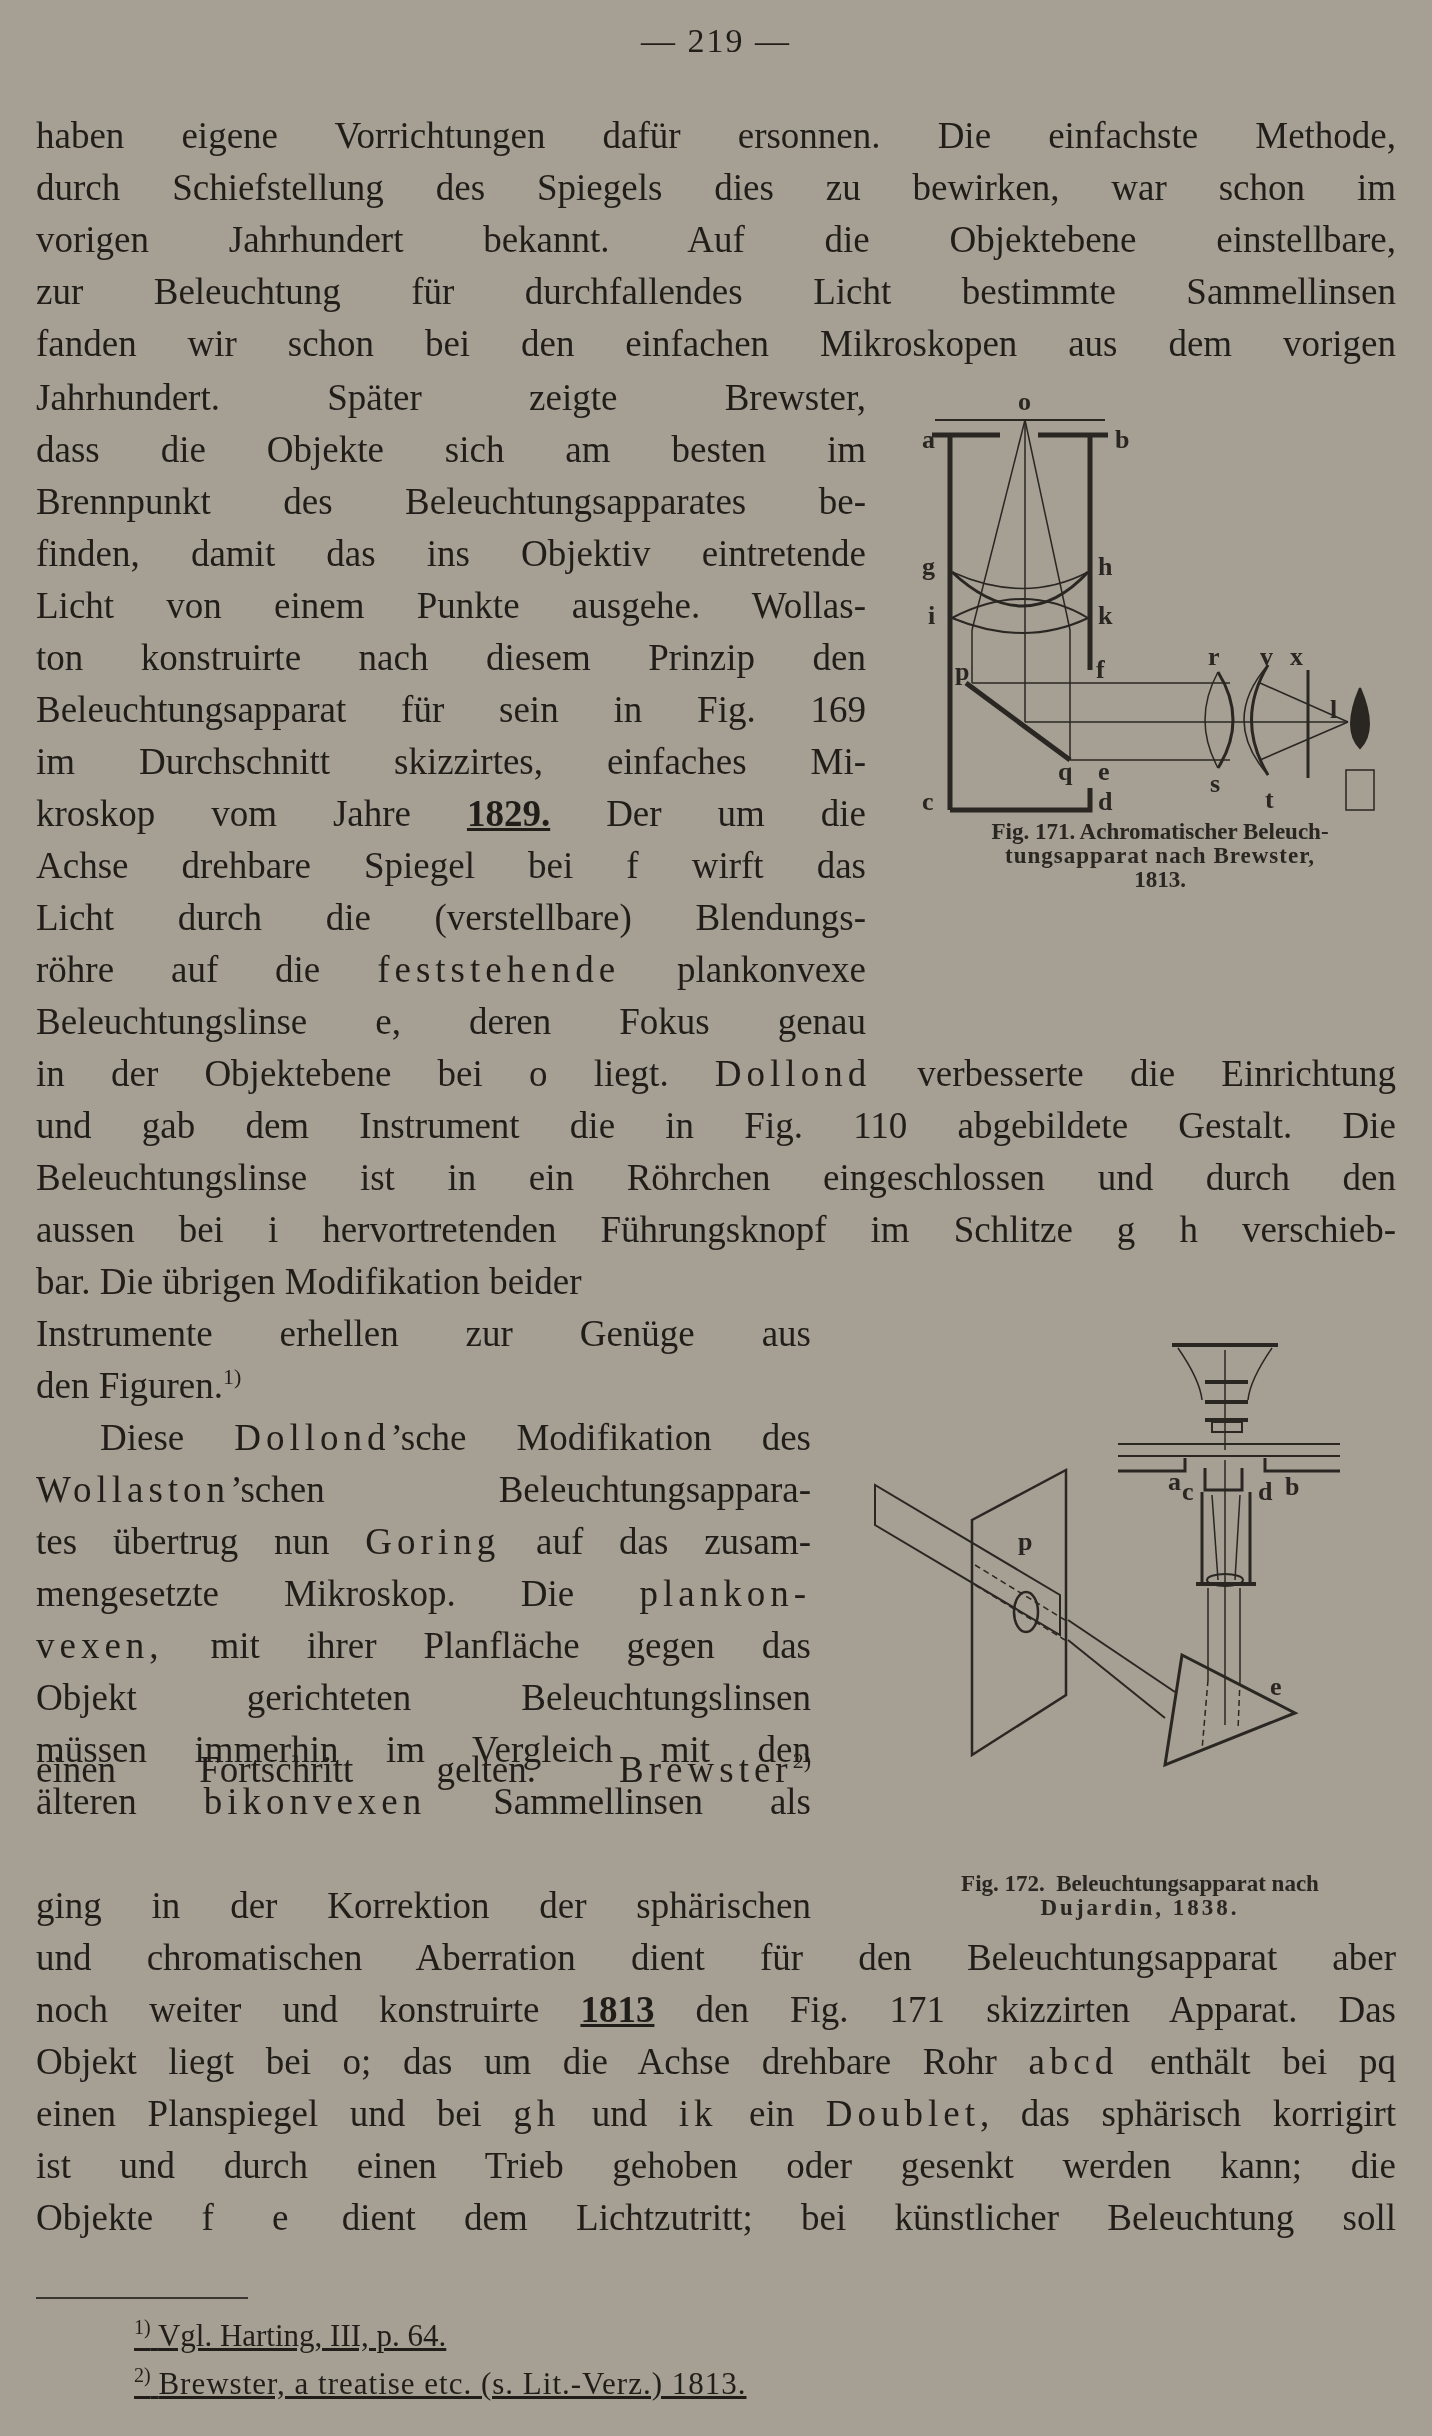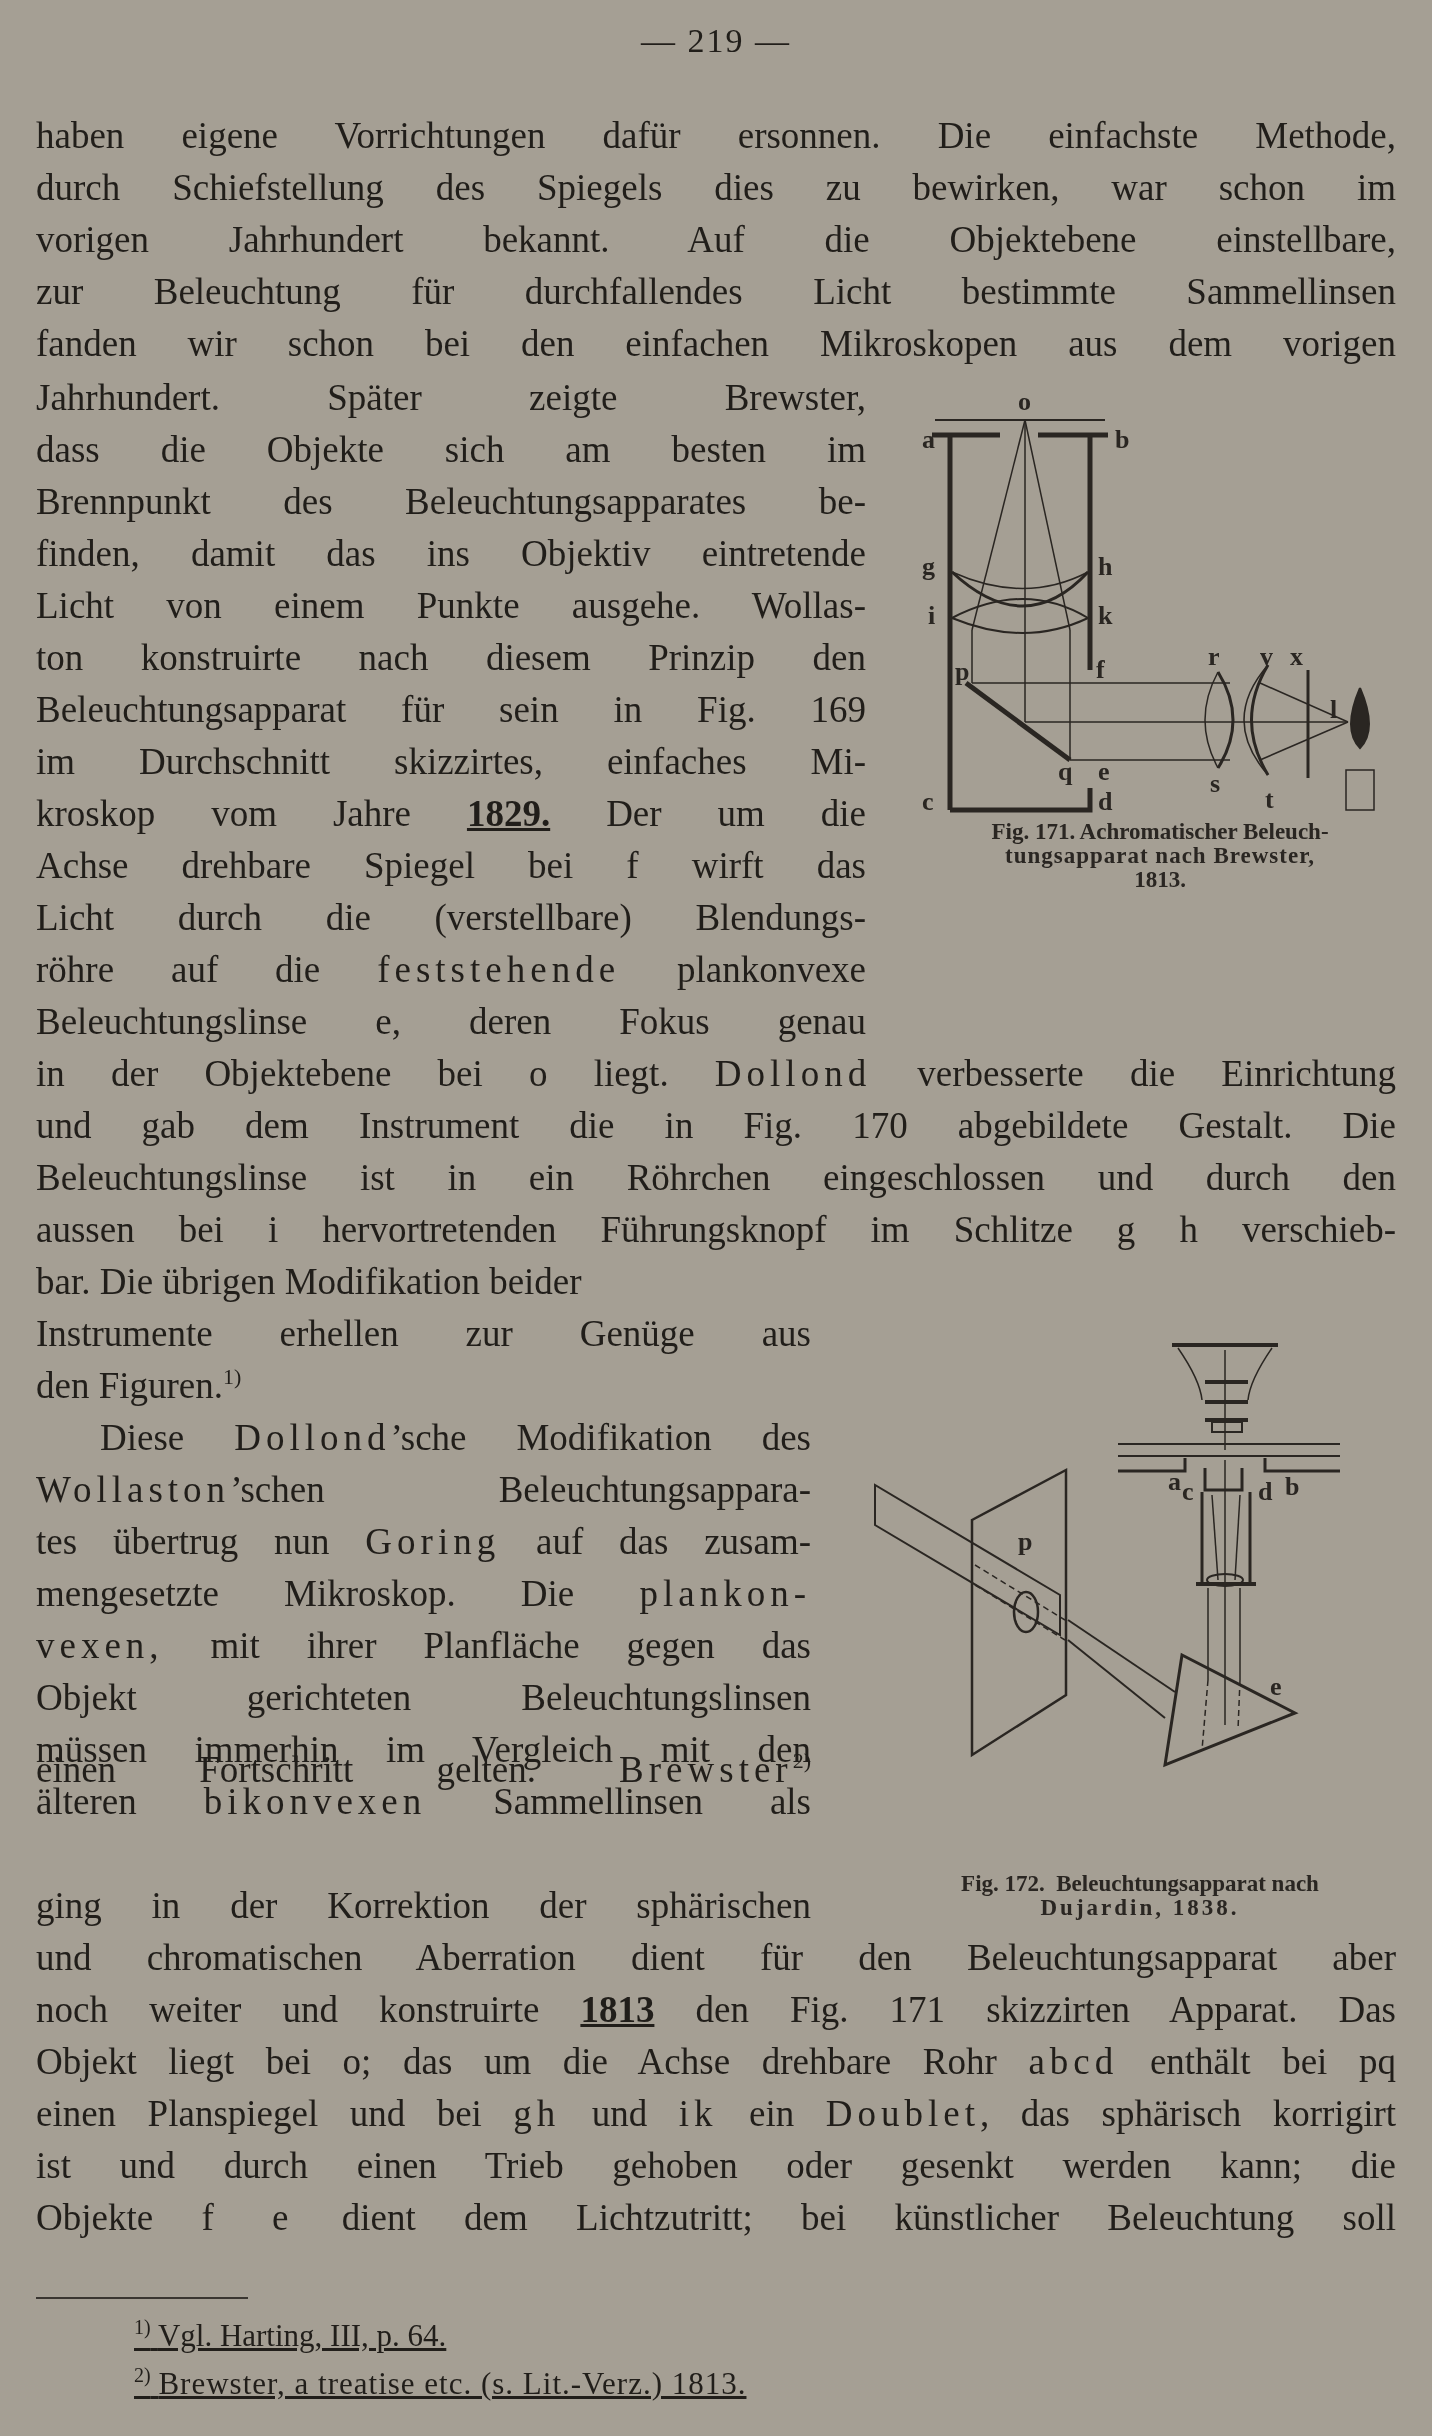--- a/index.html
+++ b/index.html
@@ -56,21 +56,21 @@
 <div class="line narrow" style="top:632px">ton konstruirte nach diesem Prinzip den</div>
 <div class="line narrow" style="top:684px">Beleuchtungsapparat für sein in Fig. 169</div>
 <div class="line narrow" style="top:736px">im Durchschnitt skizzirtes, einfaches Mi-</div>
 <div class="line narrow" style="top:788px"><span>kroskop vom Jahre</span> <b>1829.</b> <span>Der um die</span></div>
 <div class="line narrow" style="top:840px">Achse drehbare Spiegel bei f wirft das</div>
 <div class="line narrow" style="top:892px">Licht durch die (verstellbare) Blendungs-</div>
 <div class="line narrow" style="top:944px"><span>röhre auf die</span> <span class="sp">feststehende</span> <span>plankonvexe</span></div>
 <div class="line narrow" style="top:996px">Beleuchtungslinse e, deren Fokus genau</div>
 
 <div class="line full" style="top:1048px"><span>in der Objektebene bei o liegt.</span> <span class="sp">Dollond</span> <span>verbesserte die Einrichtung</span></div>
-<div class="line full" style="top:1100px">und gab dem Instrument die in Fig. 170 abgebildete Gestalt. Die</div>
+<div class="line full" style="top:1100px">und gab dem Instrument die in Fig. 110 abgebildete Gestalt. Die</div>
 <div class="line full" style="top:1152px">Beleuchtungslinse ist in ein Röhrchen eingeschlossen und durch den</div>
 <div class="line full" style="top:1204px">aussen bei i hervortretenden Führungsknopf im Schlitze g h verschieb-</div>
 
 <div class="line narrow2 last" style="top:1256px">bar. Die übrigen Modifikation beider</div>
 <div class="line narrow2" style="top:1308px">Instrumente erhellen zur Genüge aus</div>
 <div class="line narrow2 last" style="top:1360px"><span>den Figuren.</span><sup>1)</sup></div>
 <div class="line narrow2 indent" style="top:1412px"><span>Diese</span> <span class="sp">Dollond</span><span>’sche Modifikation des</span></div>
 <div class="line narrow2" style="top:1464px"><span class="sp">Wollaston</span><span>’schen Beleuchtungsappara-</span></div>
 <div class="line narrow2" style="top:1516px"><span>tes übertrug nun</span> <span class="sp">Goring</span> <span>auf das zusam-</span></div>
 <div class="line narrow2" style="top:1568px"><span>mengesetzte Mikroskop. Die</span> <span class="sp">plankon-</span></div>

